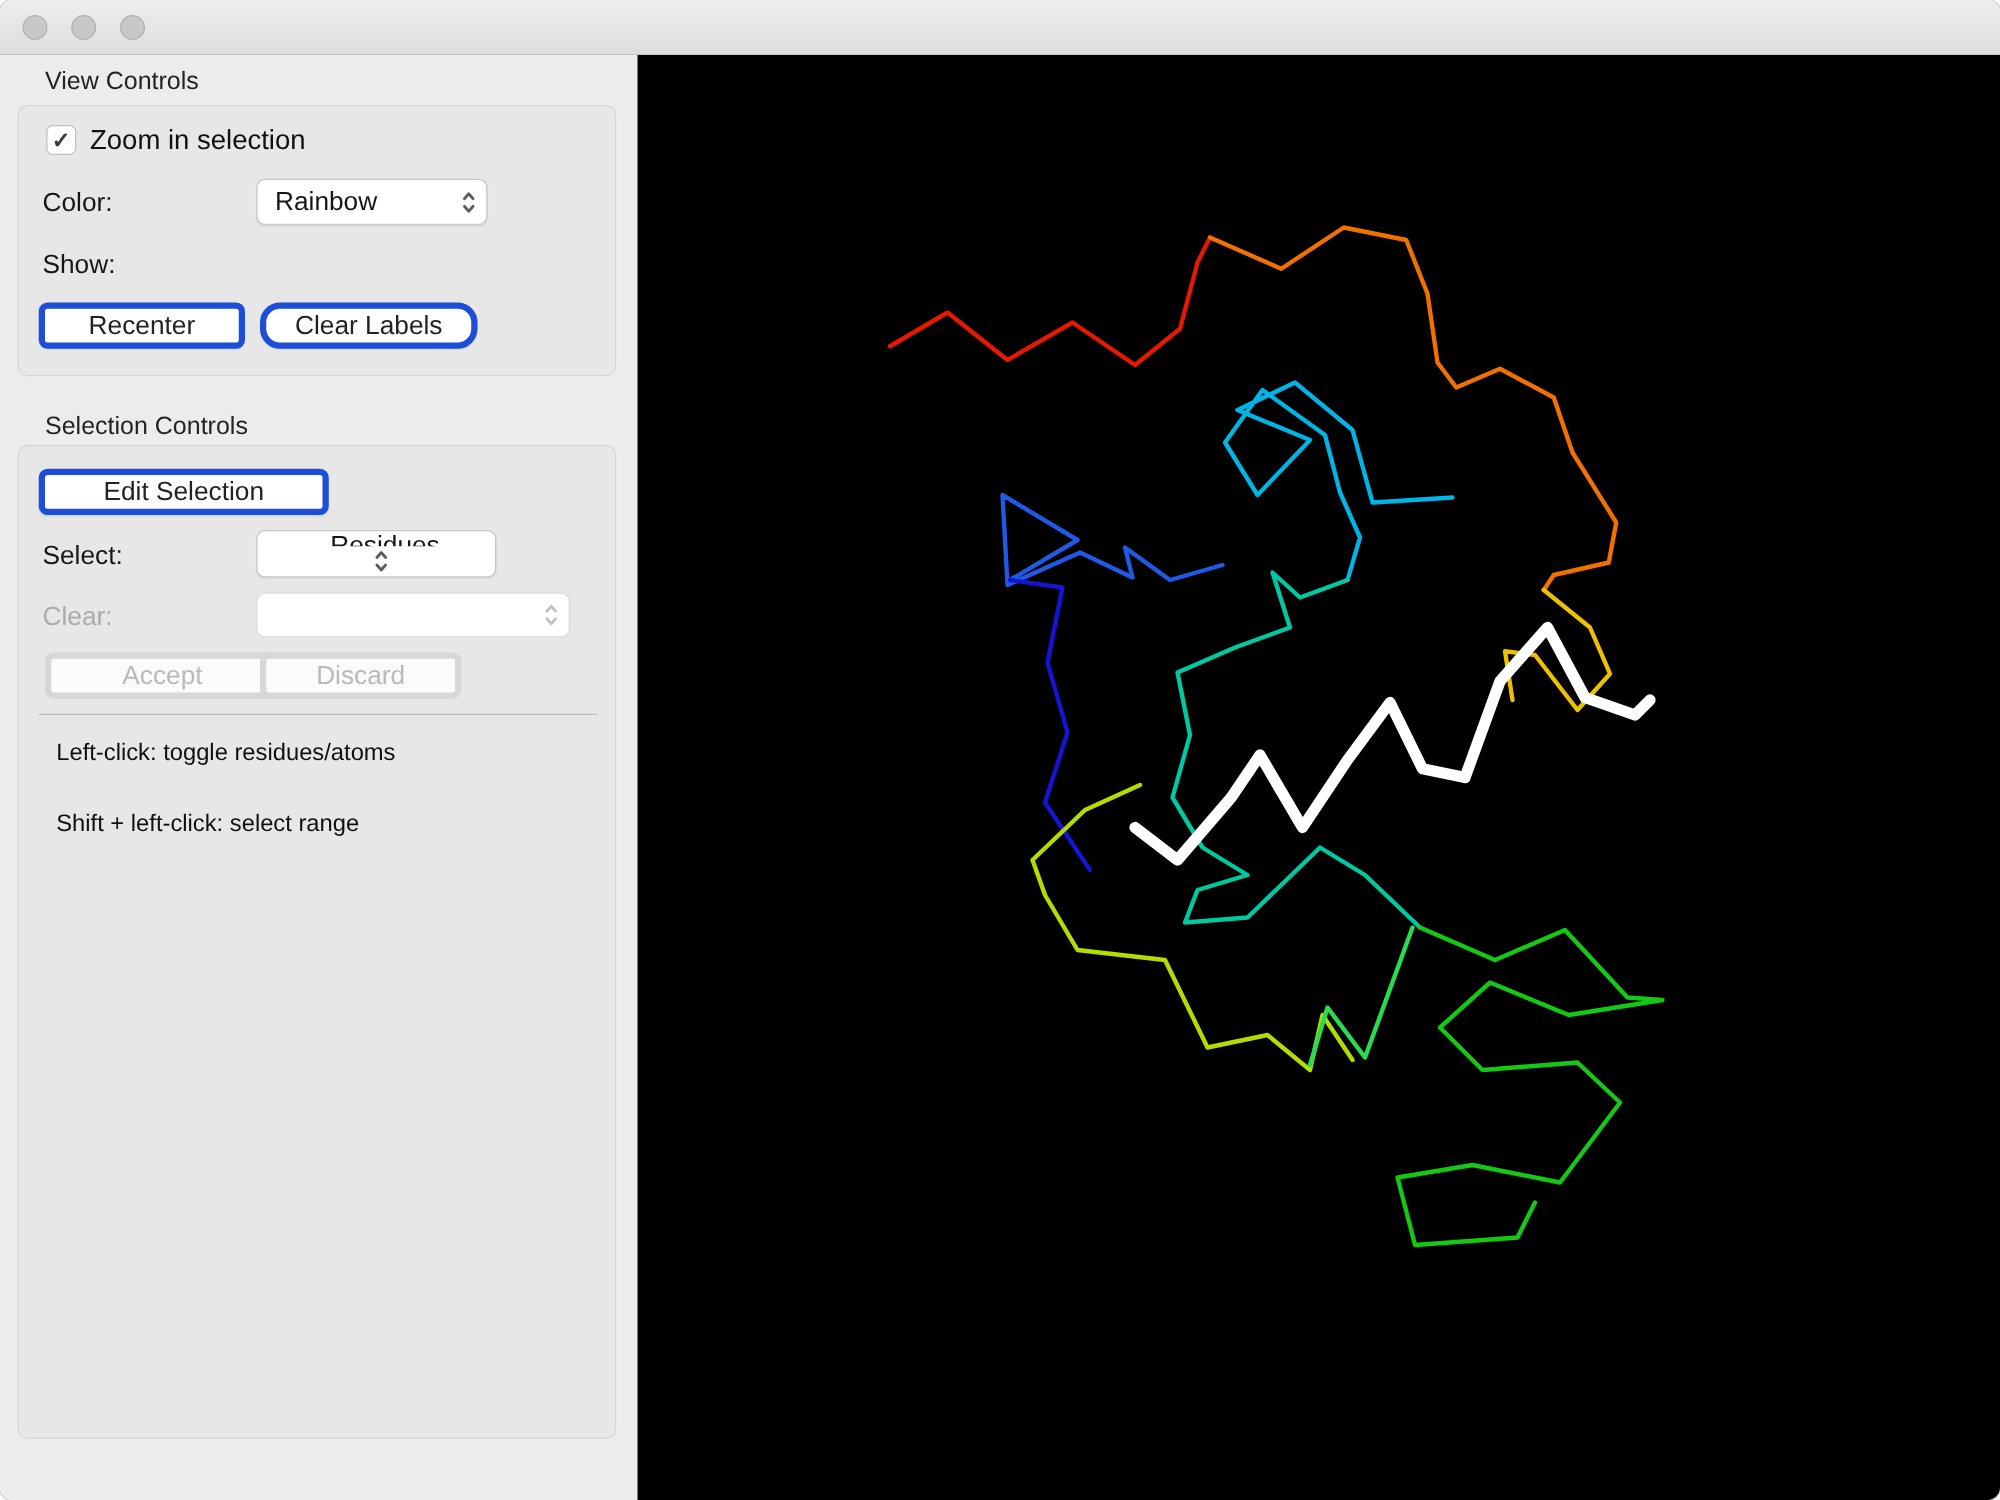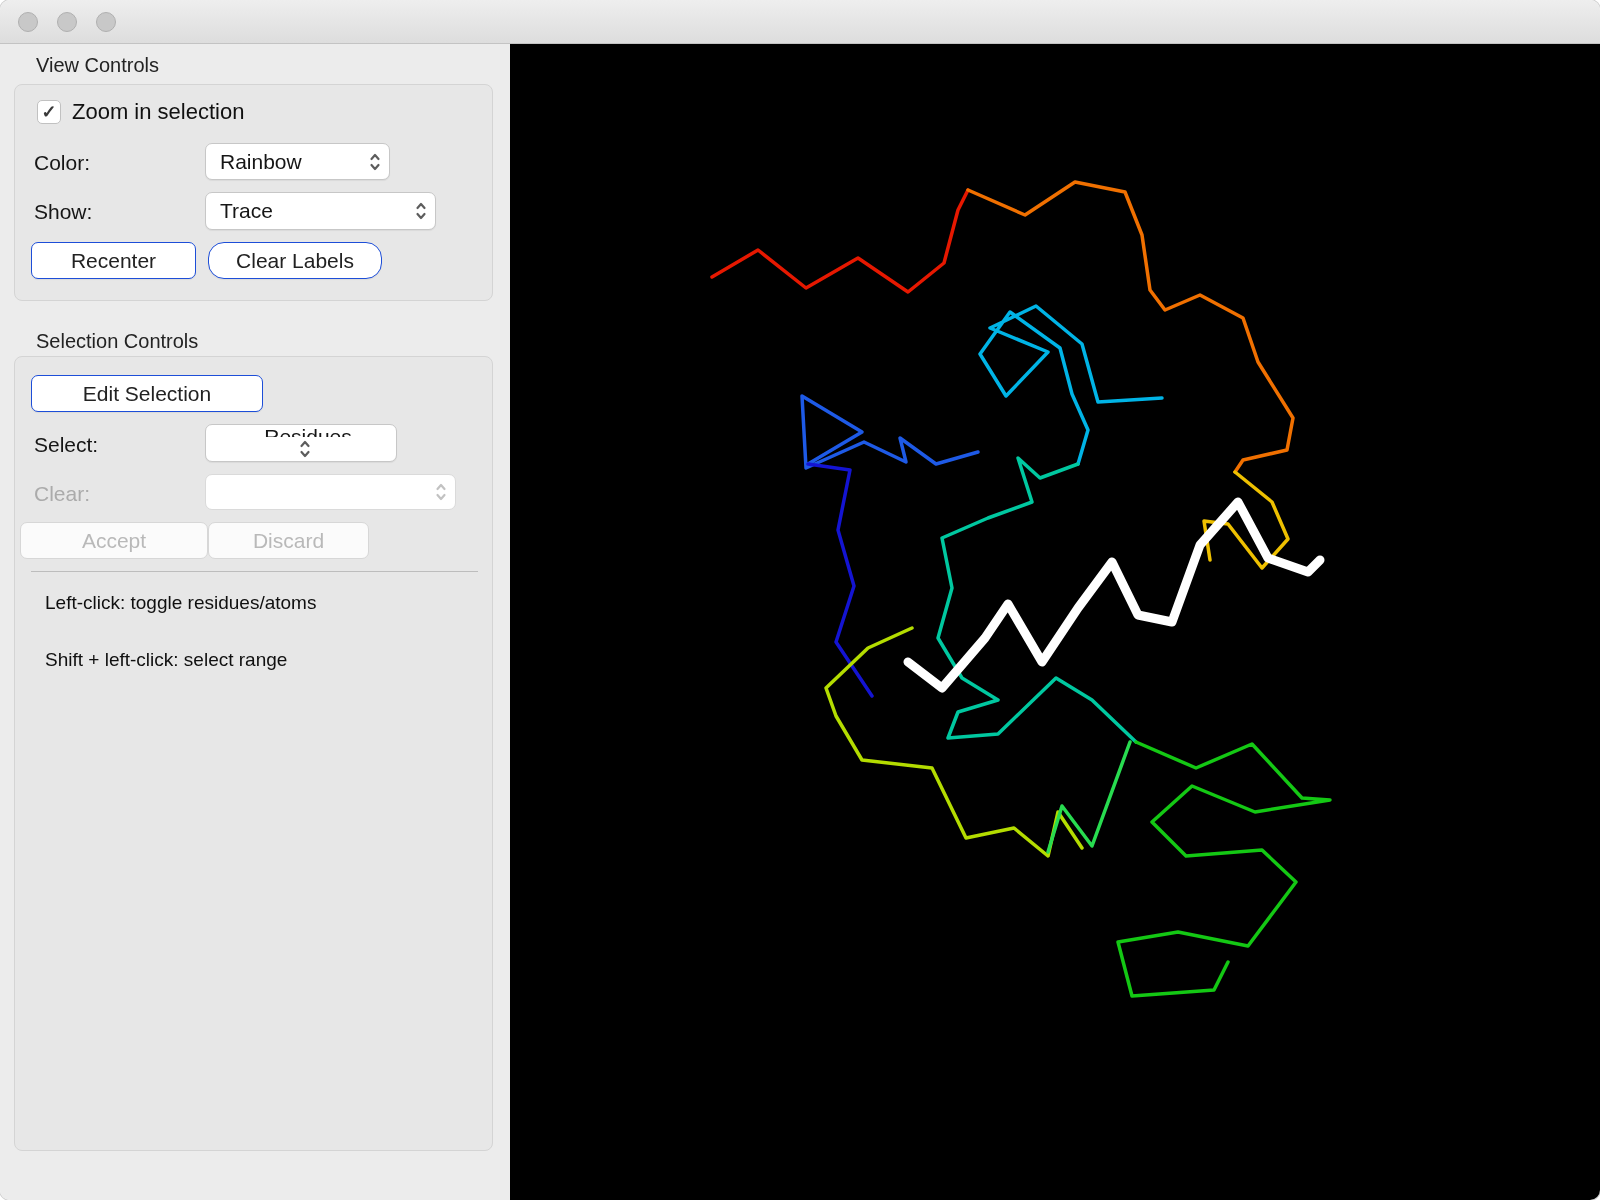--- a/index.html
+++ b/index.html
@@ -56,21 +56,21 @@
     position: absolute;
     font-size: 21px; color: #161616;
     white-space: nowrap;
   }
   .ctl-label.disabled { color: #ababab; }
 
   .btn {
     position: absolute;
     display: flex; align-items: center; justify-content: center;
     background: #ffffff;
-    border: 1px solid #1d4ed8;
+    border: 5px solid #1d4ed8;
     border-radius: 7px;
     font-size: 21px; color: #222222;
     box-shadow: 0 1px 1px rgba(0,0,0,0.06);
     cursor: default;
     white-space: nowrap;
   }
   .btn.disabled { color: #b9b9b9; border-color: #d7d7d7; background: #fbfbfb; box-shadow: none; }
 
   .dropdown {
     position: absolute;
@@ -148,29 +148,20 @@
         <span class="dd-text">Rainbow</span>
         <span class="dd-chevrons">
           <svg width="14" height="24" viewBox="0 0 14 24" fill="none" stroke="currentColor" stroke-width="2.2" stroke-linecap="round" stroke-linejoin="round">
               <path d="M3.5 9 L7 5 L10.5 9"></path>
               <path d="M3.5 15 L7 19 L10.5 15"></path>
             </svg>
         </span>
       </div>
 
       <div class="ctl-label" style="left:34px; top:156px;">Show:</div>
-      <div class="dropdown" style="left:205px; top:148px; width:231px; height:38px;">
-        <span class="dd-text">Trace</span>
-        <span class="dd-chevrons">
-          <svg width="14" height="24" viewBox="0 0 14 24" fill="none" stroke="currentColor" stroke-width="2.2" stroke-linecap="round" stroke-linejoin="round">
-              <path d="M3.5 9 L7 5 L10.5 9"></path>
-              <path d="M3.5 15 L7 19 L10.5 15"></path>
-            </svg>
-        </span>
-      </div>
 
       <div class="btn" style="left:31px; top:198px; width:165px; height:37px;">Recenter</div>
       <div class="btn" style="left:208px; top:198px; width:174px; height:37px;border-radius:16px;">Clear Labels</div>
 
       <div class="section-label" style="left:36px; top:286px;">Selection Controls</div>
 
       <div class="groupbox" style="left:14px; top:312px; width:479px; height:795px;"></div>
 
       <div class="btn" style="left:31px; top:331px; width:232px; height:37px;">Edit Selection</div>
 
@@ -189,21 +180,21 @@
       <div class="dropdown disabled" style="left:205px; top:430px; width:251px; height:36px;">
         <span class="dd-text"></span>
         <span class="dd-chevrons">
           <svg width="14" height="24" viewBox="0 0 14 24" fill="none" stroke="currentColor" stroke-width="2.2" stroke-linecap="round" stroke-linejoin="round">
               <path d="M3.5 9 L7 5 L10.5 9"></path>
               <path d="M3.5 15 L7 19 L10.5 15"></path>
             </svg>
         </span>
       </div>
 
-      <div class="btn disabled" style="left:20px; top:478px; width:188px; height:37px;">Accept</div>
+      <div class="btn disabled" style="left:36px; top:478px; width:188px; height:37px;">Accept</div>
       <div class="btn disabled" style="left:208px; top:478px; width:161px; height:37px;">Discard</div>
 
       <div class="divider" style="left:31px; top:527px; width:447px;"></div>
 
       <div class="help-line" style="left:45px; top:548px;">Left-click: toggle residues/atoms</div>
       <div class="help-line" style="left:45px; top:605px;">Shift + left-click: select range</div>
 
     </div>
 
     <div class="viewport">

